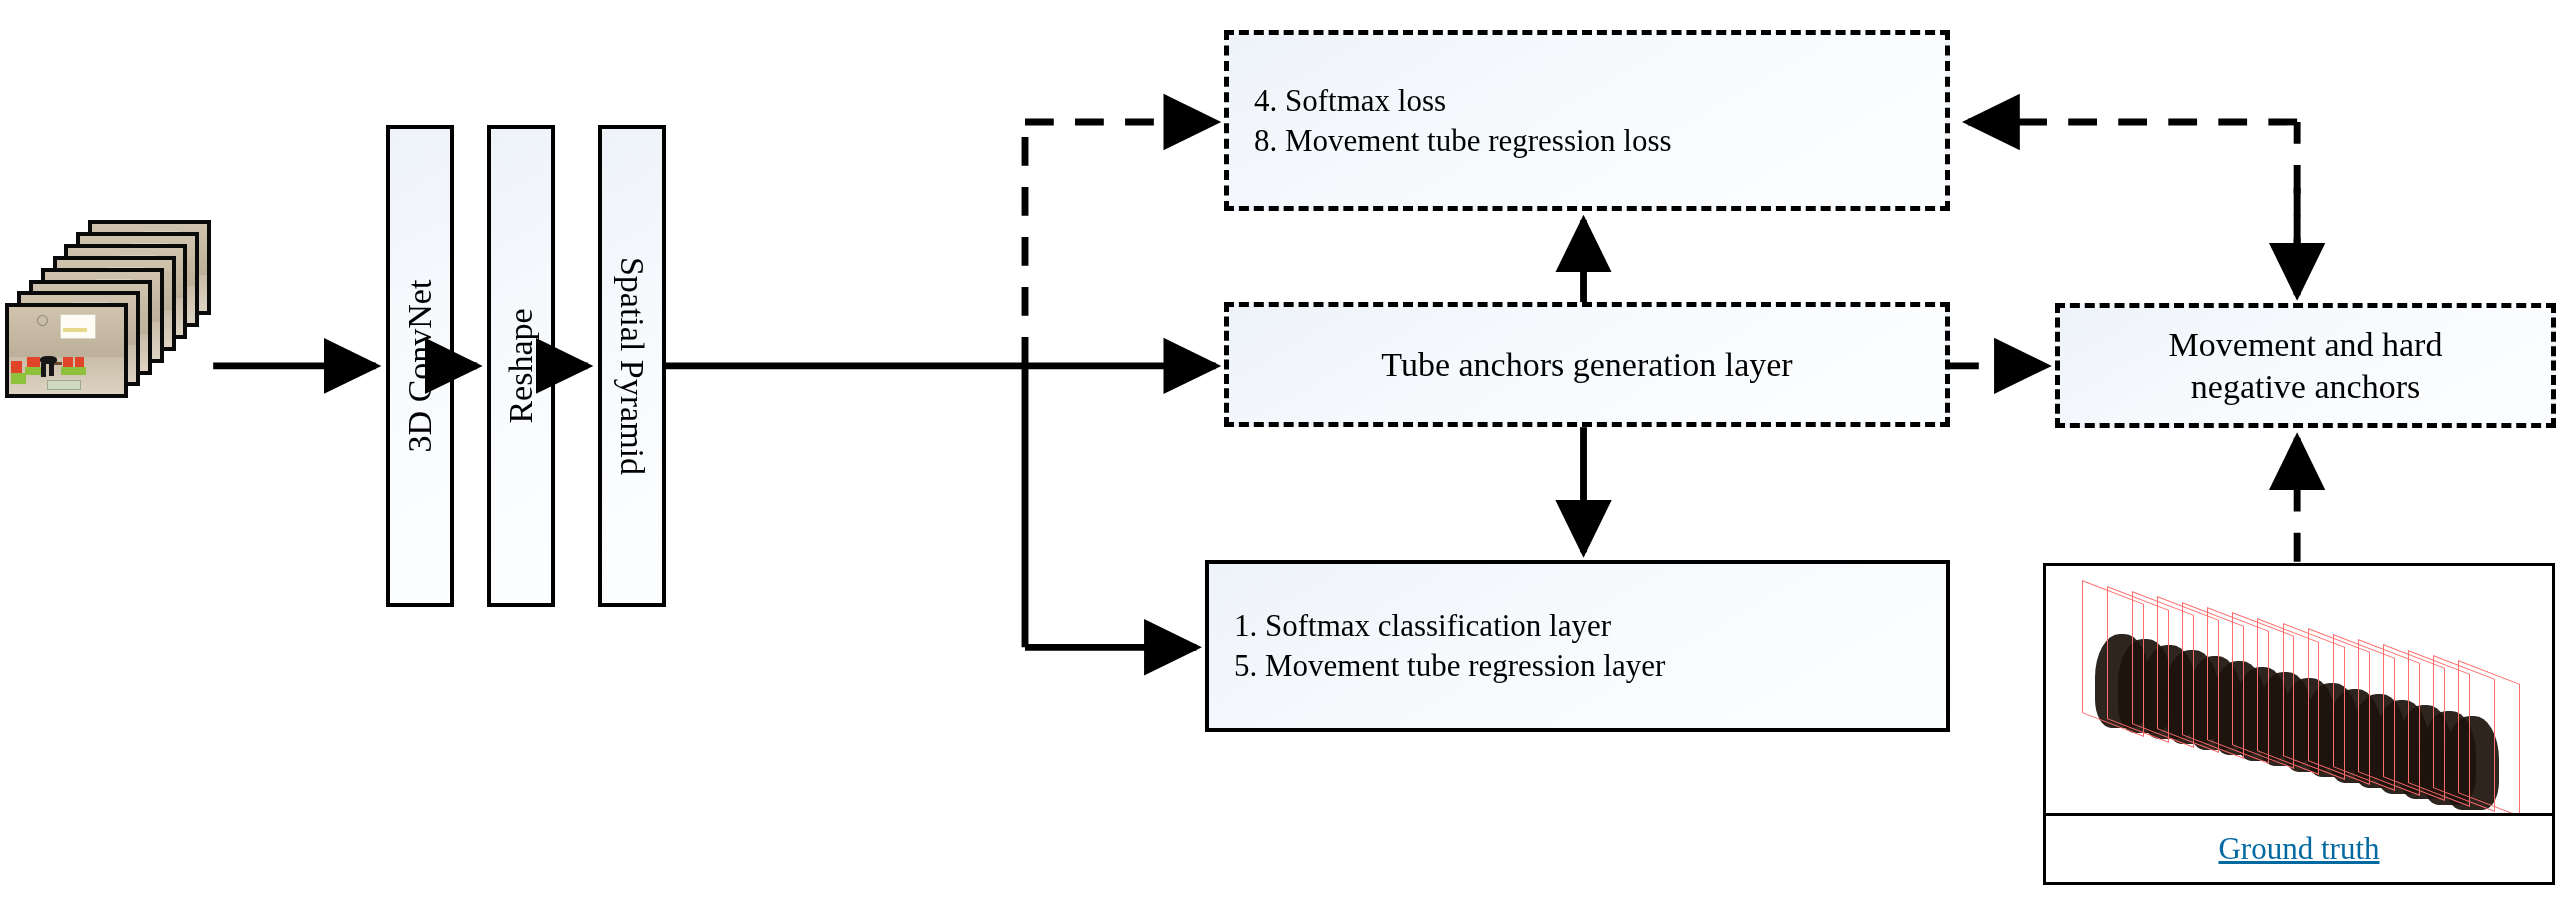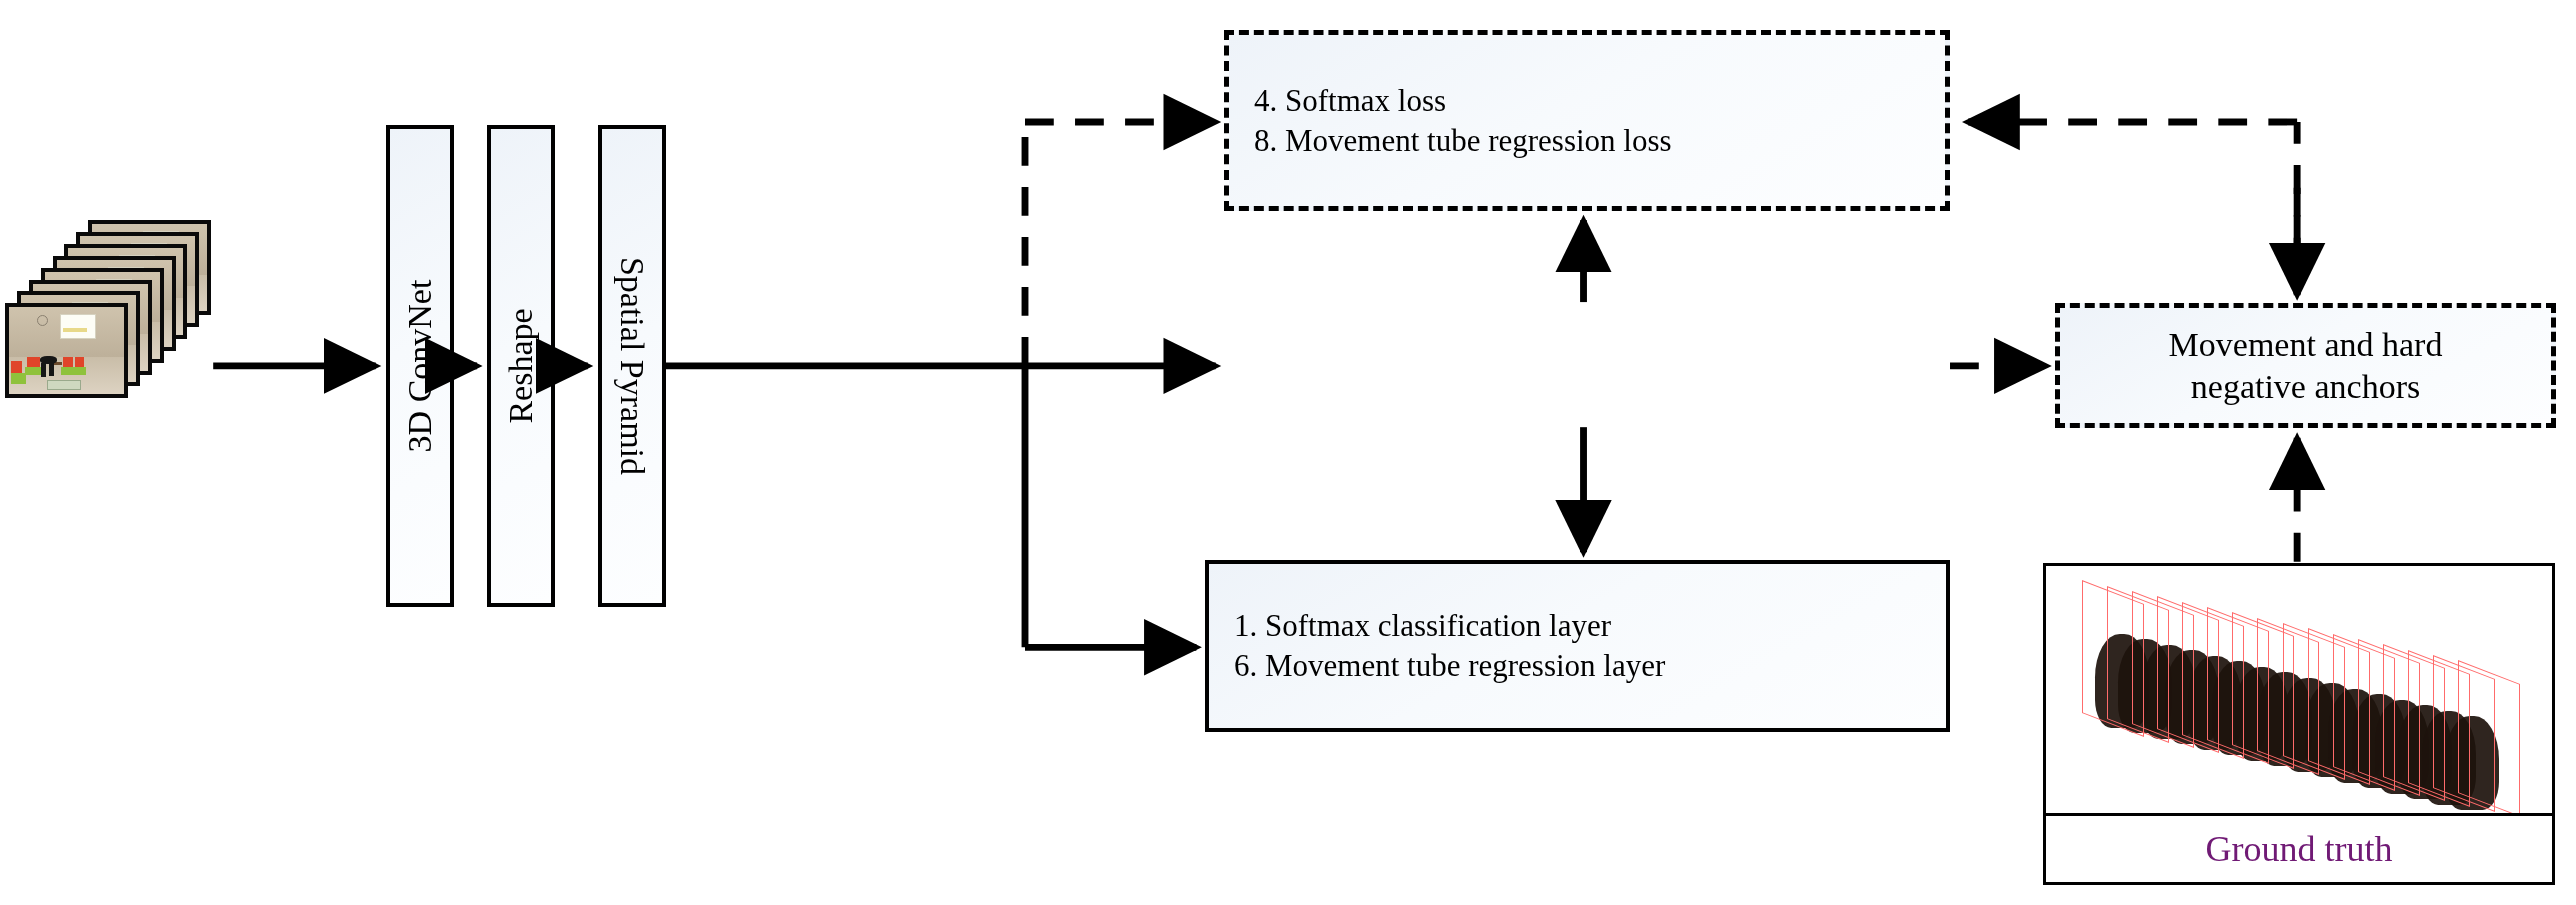--- a/index.html
+++ b/index.html
@@ -14,21 +14,21 @@
   .dashed{border:5px dashed #000;}
   .plain{border:3.1px solid #000;background:#fff;}
 
   .vlabel{white-space:nowrap;font-size:34px;line-height:1;color:#000;}
   .rot-cw{transform:rotate(90deg);}   
   .rot-ccw{transform:rotate(-90deg);} 
 
   .lines{position:absolute;left:0;top:0;font-size:31px;line-height:1.28;
          color:#000;text-align:left;}
   .ctext{font-size:34px;line-height:1.22;color:#000;text-align:center;}
-  .gtlabel{font-size:36px;color:#701a75;}
+  .gtlabel{font-size:31px;color:#0369a1;text-decoration:underline;}
 
   
   #wires{position:absolute;left:0;top:0;width:2576px;height:905px;pointer-events:none;}
 
   
   #strip{position:absolute;left:5px;top:222px;width:206px;height:188px;}
   .frame{position:absolute;width:123px;height:95px;border:4.4px solid #0a0a0a;
          box-sizing:border-box;overflow:hidden;background:#b8ac97;}
   .fr-in{position:absolute;inset:0;}
   .wall{position:absolute;left:0;top:0;right:0;height:58%;
@@ -233,25 +233,28 @@
     <span class="vlabel rot-cw">Spatial Pyramid</span>
   </div>
 
   <div class="blk dashed" style="left:1224px;top:30px;width:726px;height:181px;justify-content:flex-start;">
     <div style="padding-left:25px;">
       <div class="lines" style="position:relative;">4. Softmax loss</div>
       <div class="lines" style="position:relative;">8. Movement tube regression loss</div>
     </div>
   </div>
 
+  <div class="blk dashed" style="left:1224px;top:302px;width:726px;height:125px;">
+    <span class="ctext">Tube anchors generation layer</span>
+  </div>
 
   <div class="blk solid" style="left:1205px;top:560px;width:745px;height:172px;justify-content:flex-start;">
     <div style="padding-left:25px;">
       <div class="lines" style="position:relative;">1. Softmax classification layer</div>
-      <div class="lines" style="position:relative;">6. Movement tube regression layer</div>
+      <div class="lines" style="position:relative;">5. Movement tube regression layer</div>
     </div>
   </div>
 
   <div class="blk dashed" style="left:2055px;top:303px;width:501px;height:125px;flex-direction:column;">
     <span class="ctext">Movement and hard</span>
     <span class="ctext">negative anchors</span>
   </div>
 
   <div class="plain" style="position:absolute;left:2043px;top:563px;width:506px;height:250px;">
     <div id="gtpic">

